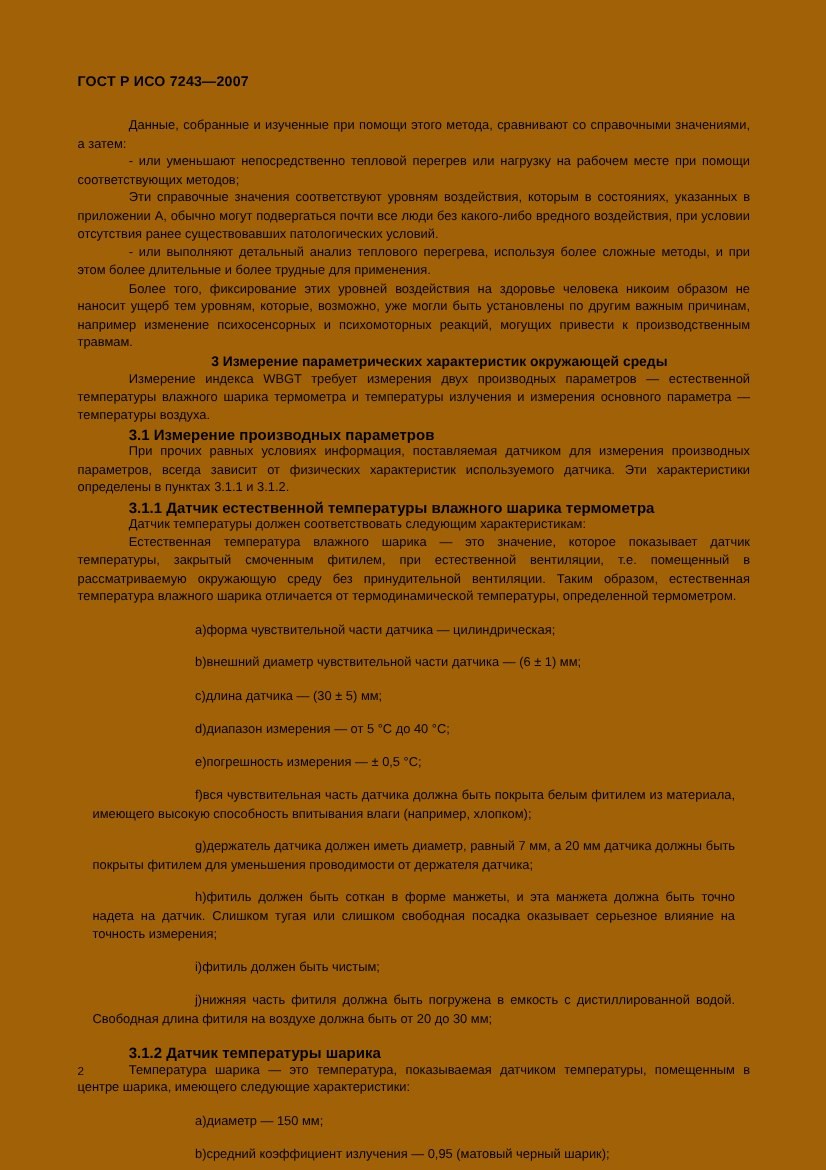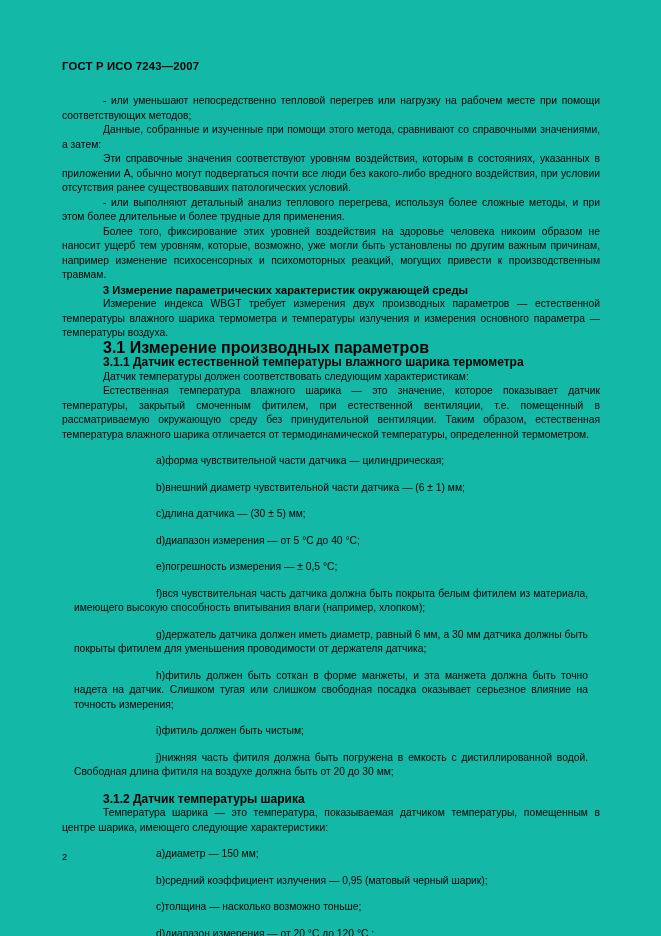--- a/index.html
+++ b/index.html
@@ -8,21 +8,21 @@
     background: #ffffff;
   }
   body {
     font-family: "Liberation Sans", sans-serif;
     color: #000000;
   }
   .page {
     position: relative;
     width: 661px;
     height: 936px;
-    background: #14b8a6;
+    background: #a16207;
     overflow: hidden;
     box-sizing: border-box;
     text-decoration: underline;
   }
   .doc-header {
     position: absolute;
     left: 62px;
     top: 60px;
     font-size: 11.3px;
     font-weight: bold;
@@ -46,25 +46,25 @@
   }
   p.indent {
     text-indent: 41px;
   }
   h2.sec {
     margin: 0;
     font-size: 11.1px;
     font-weight: bold;
     line-height: 14.5px;
     text-indent: 41px;
-    text-align: left;
+    text-align: center;
   }
   h3.sec {
     margin: 0;
-    font-size: 16px;
+    font-size: 12px;
     font-weight: bold;
     line-height: 14.5px;
     text-indent: 41px;
     text-align: left;
   }
   h4.sec {
     margin: 0;
     font-size: 12px;
     font-weight: bold;
     line-height: 14.5px;
@@ -105,32 +105,33 @@
 </style>
 </head>
 <body>
 
 <div class="page">
 
   <div class="doc-header">ГОСТ Р ИСО 7243—2007</div>
 
   <div class="content">
 
+    <p class="indent">Данные, собранные и изученные при помощи этого метода, сравнивают со справочными значениями, а затем:</p>
     <p class="indent">- или уменьшают непосредственно тепловой перегрев или нагрузку на рабочем месте при помощи соответствующих методов;</p>
-    <p class="indent">Данные, собранные и изученные при помощи этого метода, сравнивают со справочными значениями, а затем:</p>
     <p class="indent">Эти справочные значения соответствуют уровням воздействия, которым в состояниях, указанных в приложении А, обычно могут подвергаться почти все люди без какого-либо вредного воздействия, при условии отсутствия ранее существовавших патологических условий.</p>
     <p class="indent">- или выполняют детальный анализ теплового перегрева, используя более сложные методы, и при этом более длительные и более трудные для применения.</p>
     <p class="indent">Более того, фиксирование этих уровней воздействия на здоровье человека никоим образом не наносит ущерб тем уровням, которые, возможно, уже могли быть установлены по другим важным причинам, например изменение психосенсорных и психомоторных реакций, могущих привести к производственным травмам.</p>
 
     <h2 class="sec gap-before gap-after">3  Измерение параметрических характеристик окружающей среды</h2>
 
     <p class="indent">Измерение индекса WBGT требует измерения двух производных параметров — естественной температуры влажного шарика термометра и температуры излучения и измерения основного параметра — температуры воздуха.</p>
 
     <h3 class="sec">3.1  Измерение производных параметров</h3>
 
+    <p class="indent">При прочих равных условиях информация, поставляемая датчиком для измерения производных параметров, всегда зависит от физических характеристик используемого датчика. Эти характеристики определены в пунктах 3.1.1 и 3.1.2.</p>
 
     <h4 class="sec">3.1.1  Датчик естественной температуры влажного шарика термометра</h4>
 
     <p class="indent">Датчик температуры должен соответствовать следующим характеристикам:</p>
     <p class="indent">Естественная температура влажного шарика — это значение, которое показывает датчик температуры, закрытый смоченным фитилем, при естественной вентиляции, т.е. помещенный в рассматриваемую окружающую среду без принудительной вентиляции. Таким образом, естественная температура влажного шарика отличается от термодинамической температуры, определенной термометром.</p>
 
     <div>
       <p class="listitem">
         <span class="mark">a)</span><span>форма чувствительной части датчика — цилиндрическая;</span>
       </p>
@@ -143,21 +144,21 @@
       <p class="listitem">
         <span class="mark">d)</span><span>диапазон измерения — от 5 °С до 40 °С;</span>
       </p>
       <p class="listitem">
         <span class="mark">e)</span><span>погрешность измерения — ± 0,5 °С;</span>
       </p>
       <p class="listitem">
         <span class="mark">f)</span><span>вся чувствительная часть датчика должна быть покрыта белым фитилем из материала, имеющего высокую способность впитывания влаги (например, хлопком);</span>
       </p>
       <p class="listitem">
-        <span class="mark">g)</span><span>держатель датчика должен иметь диаметр, равный 6 мм, а 30 мм датчика должны быть покрыты фитилем для уменьшения проводимости от держателя датчика;</span>
+        <span class="mark">g)</span><span>держатель датчика должен иметь диаметр, равный 7 мм, а 20 мм датчика должны быть покрыты фитилем для уменьшения проводимости от держателя датчика;</span>
       </p>
       <p class="listitem">
         <span class="mark">h)</span><span>фитиль должен быть соткан в форме манжеты, и эта манжета должна быть точно надета на датчик. Слишком тугая или слишком свободная посадка оказывает серьезное влияние на точность измерения;</span>
       </p>
       <p class="listitem">
         <span class="mark">i)</span><span>фитиль должен быть чистым;</span>
       </p>
       <p class="listitem">
         <span class="mark">j)</span><span>нижняя часть фитиля должна быть погружена в емкость с дистиллированной водой. Свободная длина фитиля на воздухе должна быть от 20 до 30 мм;</span>
       </p>

